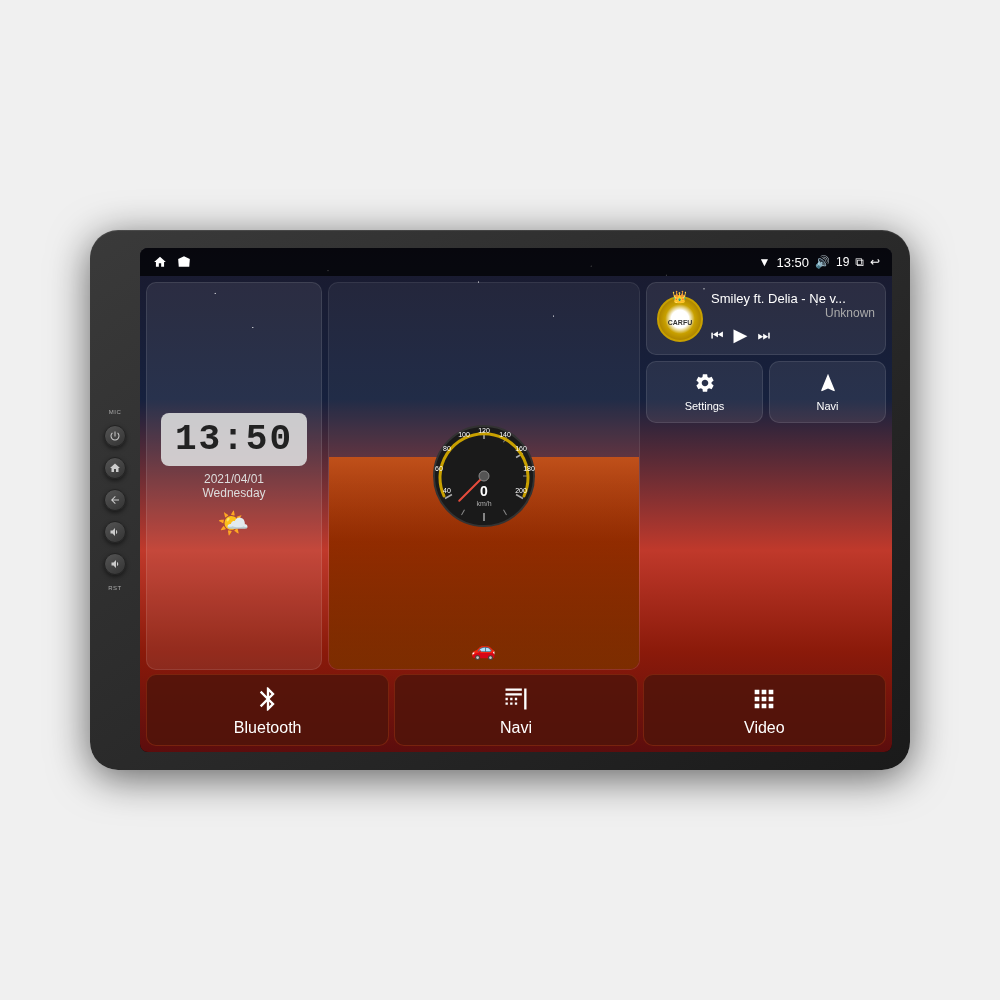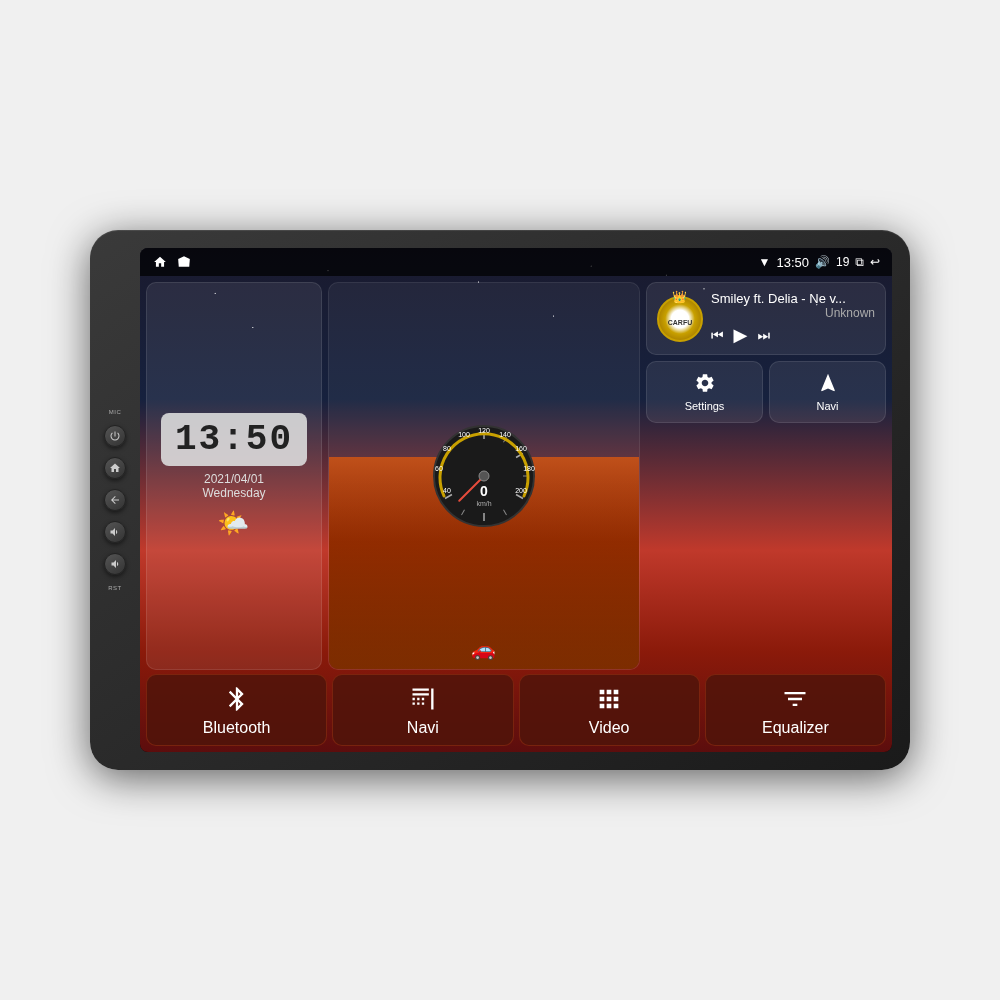--- a/index.html
+++ b/index.html
@@ -517,23 +517,17 @@
           </div>
 
           <div class="app-item">
             <svg viewBox="0 0 24 24">
               <path d="M4 8h4V4H4v4zm6 12h4v-4h-4v4zm-6 0h4v-4H4v4zm0-6h4v-4H4v4zm6 0h4v-4h-4v4zm6-10v4h4V4h-4zm-6 4h4V4h-4v4zm6 6h4v-4h-4v4zm0 6h4v-4h-4v4z"></path>
             </svg>
             <span class="app-label">Video</span>
           </div>
 
 
-          <div class="app-item">
-            <svg viewBox="0 0 24 24">
-              <path d="M10 18h4v-2h-4v2zM3 6v2h18V6H3zm3 7h12v-2H6v2z"></path>
-            </svg>
-            <span class="app-label">Equalizer</span>
-          </div>
         </div>
       </div>
     </div>
   </div>
 </div>
 
 </body></html>

